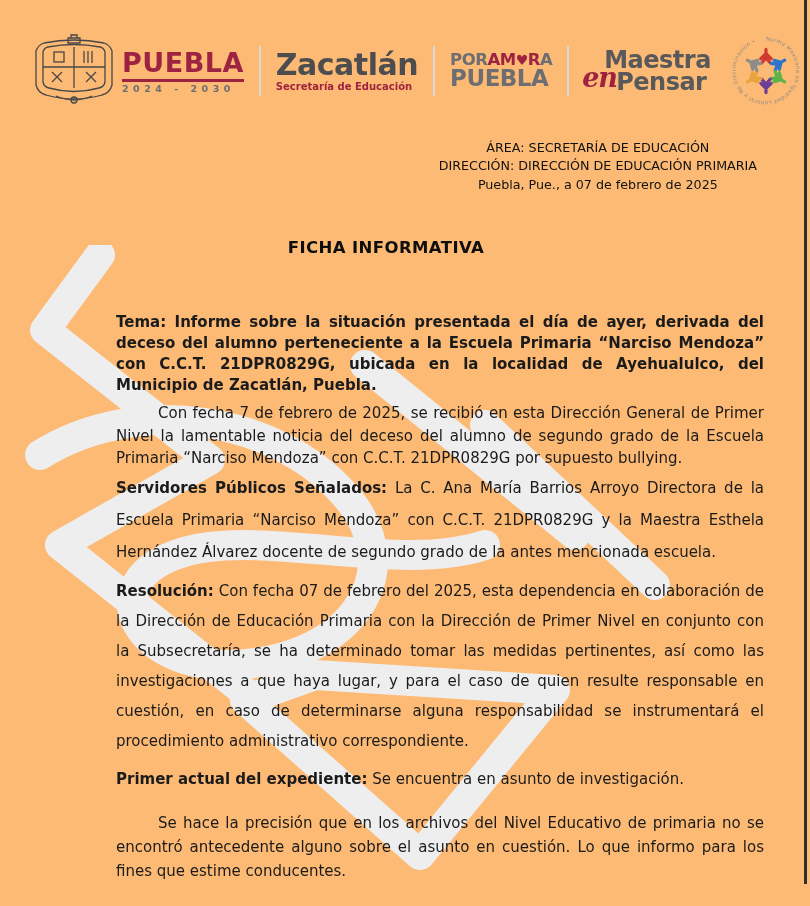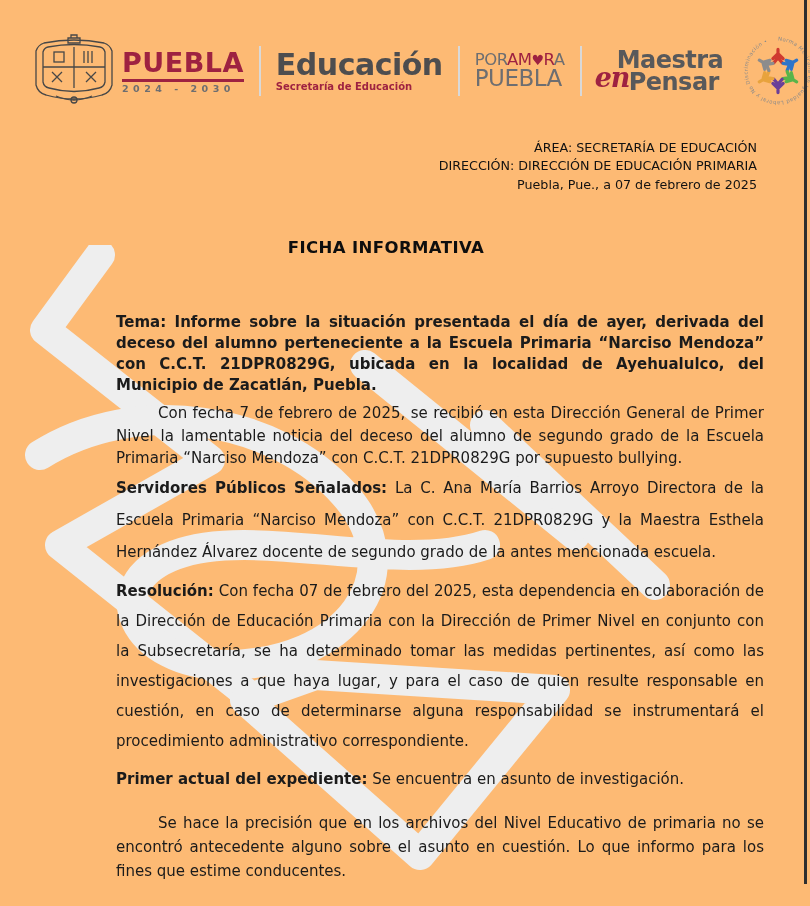--- a/index.html
+++ b/index.html
@@ -16,35 +16,35 @@
   .coat{flex:0 0 auto;margin-right:4px;}
   .puebla-txt{display:flex;flex-direction:column;line-height:1;}
   .puebla-name{font-size:27px;font-weight:bold;color:#9e2241;letter-spacing:.5px;}
   .puebla-sub{font-size:12.5px;font-weight:bold;color:#6d6e71;margin-top:2px;}
   .puebla-rule{height:3px;background:#9e2241;margin:3px 0 2px 0;}
   .puebla-period{font-size:9.5px;font-weight:bold;color:#6d6e71;letter-spacing:4.5px;}
   .vdiv{width:2px;height:50px;background:#d9d9d9;margin:0 15px;flex:0 0 auto;}
   .edu{display:flex;flex-direction:column;line-height:1;}
   .edu-title{font-size:30px;font-weight:bold;color:#4d4d4f;letter-spacing:-.5px;}
   .edu-sub{font-size:10px;font-weight:bold;color:#9e2241;margin-top:2px;}
-  .amor{display:flex;flex-direction:column;line-height:.95;font-weight:normal;letter-spacing:-.5px;}
+  .amor{display:flex;flex-direction:column;line-height:.95;font-weight:bold;letter-spacing:-.5px;}
   .amor-l1{font-size:16.5px;color:#6d6e71;}
   .amor-l1 .accent{color:#9e2241;}
   .amor-l1 .heart{color:#9e2241;font-size:14px;}
   .amor-l2{font-size:23px;color:#6d6e71;}
   .pensar{position:relative;line-height:.92;font-weight:bold;color:#58595b;padding-left:20px;}
   .pensar-w1{font-size:24px;letter-spacing:-.5px;}
   .pensar-w2{font-size:24px;letter-spacing:-.5px;margin-left:12px;}
   .pensar-en{
     position:absolute;left:-2px;top:17px;font-family:"DejaVu Serif","Liberation Serif",serif;
     font-style:italic;font-weight:bold;color:#9e2241;font-size:27px;letter-spacing:-1px;
   }
   .badge{flex:0 0 auto;margin-left:18px;}
   
-  .header-info{position:absolute;top:139px;right:53px;text-align:right;font-size:12.7px;line-height:1.45;color:#121212;z-index:1;}
+  .header-info{position:absolute;top:139px;right:53px;text-align:center;font-size:12.7px;line-height:1.45;color:#121212;z-index:1;}
   
   .doc-title{position:absolute;top:238px;left:0;width:100%;text-align:center;transform:translateX(-19px);
     font-size:16.5px;font-weight:bold;letter-spacing:.4px;color:#0e0e0e;z-index:1;}
   
   .body-col{position:absolute;top:312px;left:116px;width:648px;font-size:15px;text-align:justify;z-index:1;}
   .body-col p{margin:0;}
   .p-tema{font-weight:bold;line-height:1.4;margin-bottom:6px !important;}
   .p-ante{line-height:1.5;text-indent:42px;margin-bottom:2px !important;}
   .p-serv{line-height:2.15;margin-bottom:8px !important;}
   .p-reso{line-height:2.0;margin-bottom:12px !important;}
@@ -87,21 +87,21 @@
 
     <div class="puebla-txt">
       <span class="puebla-name">PUEBLA</span>
       <span class="puebla-rule"></span>
       <span class="puebla-period">2024 - 2030</span>
     </div>
 
     <div class="vdiv"></div>
 
     <div class="edu">
-      <span class="edu-title">Educación</span>
+      <span class="edu-title">Zacatlán</span>
       <span class="edu-sub">Secretaría de Educación</span>
     </div>
 
     <div class="vdiv"></div>
 
     <div class="amor">
       <span class="amor-l1"><span>POR</span><span class="accent">AM</span><span class="heart">♥</span><span class="accent">R</span><span>A</span></span>
       <span class="amor-l2">PUEBLA</span>
     </div>
 

